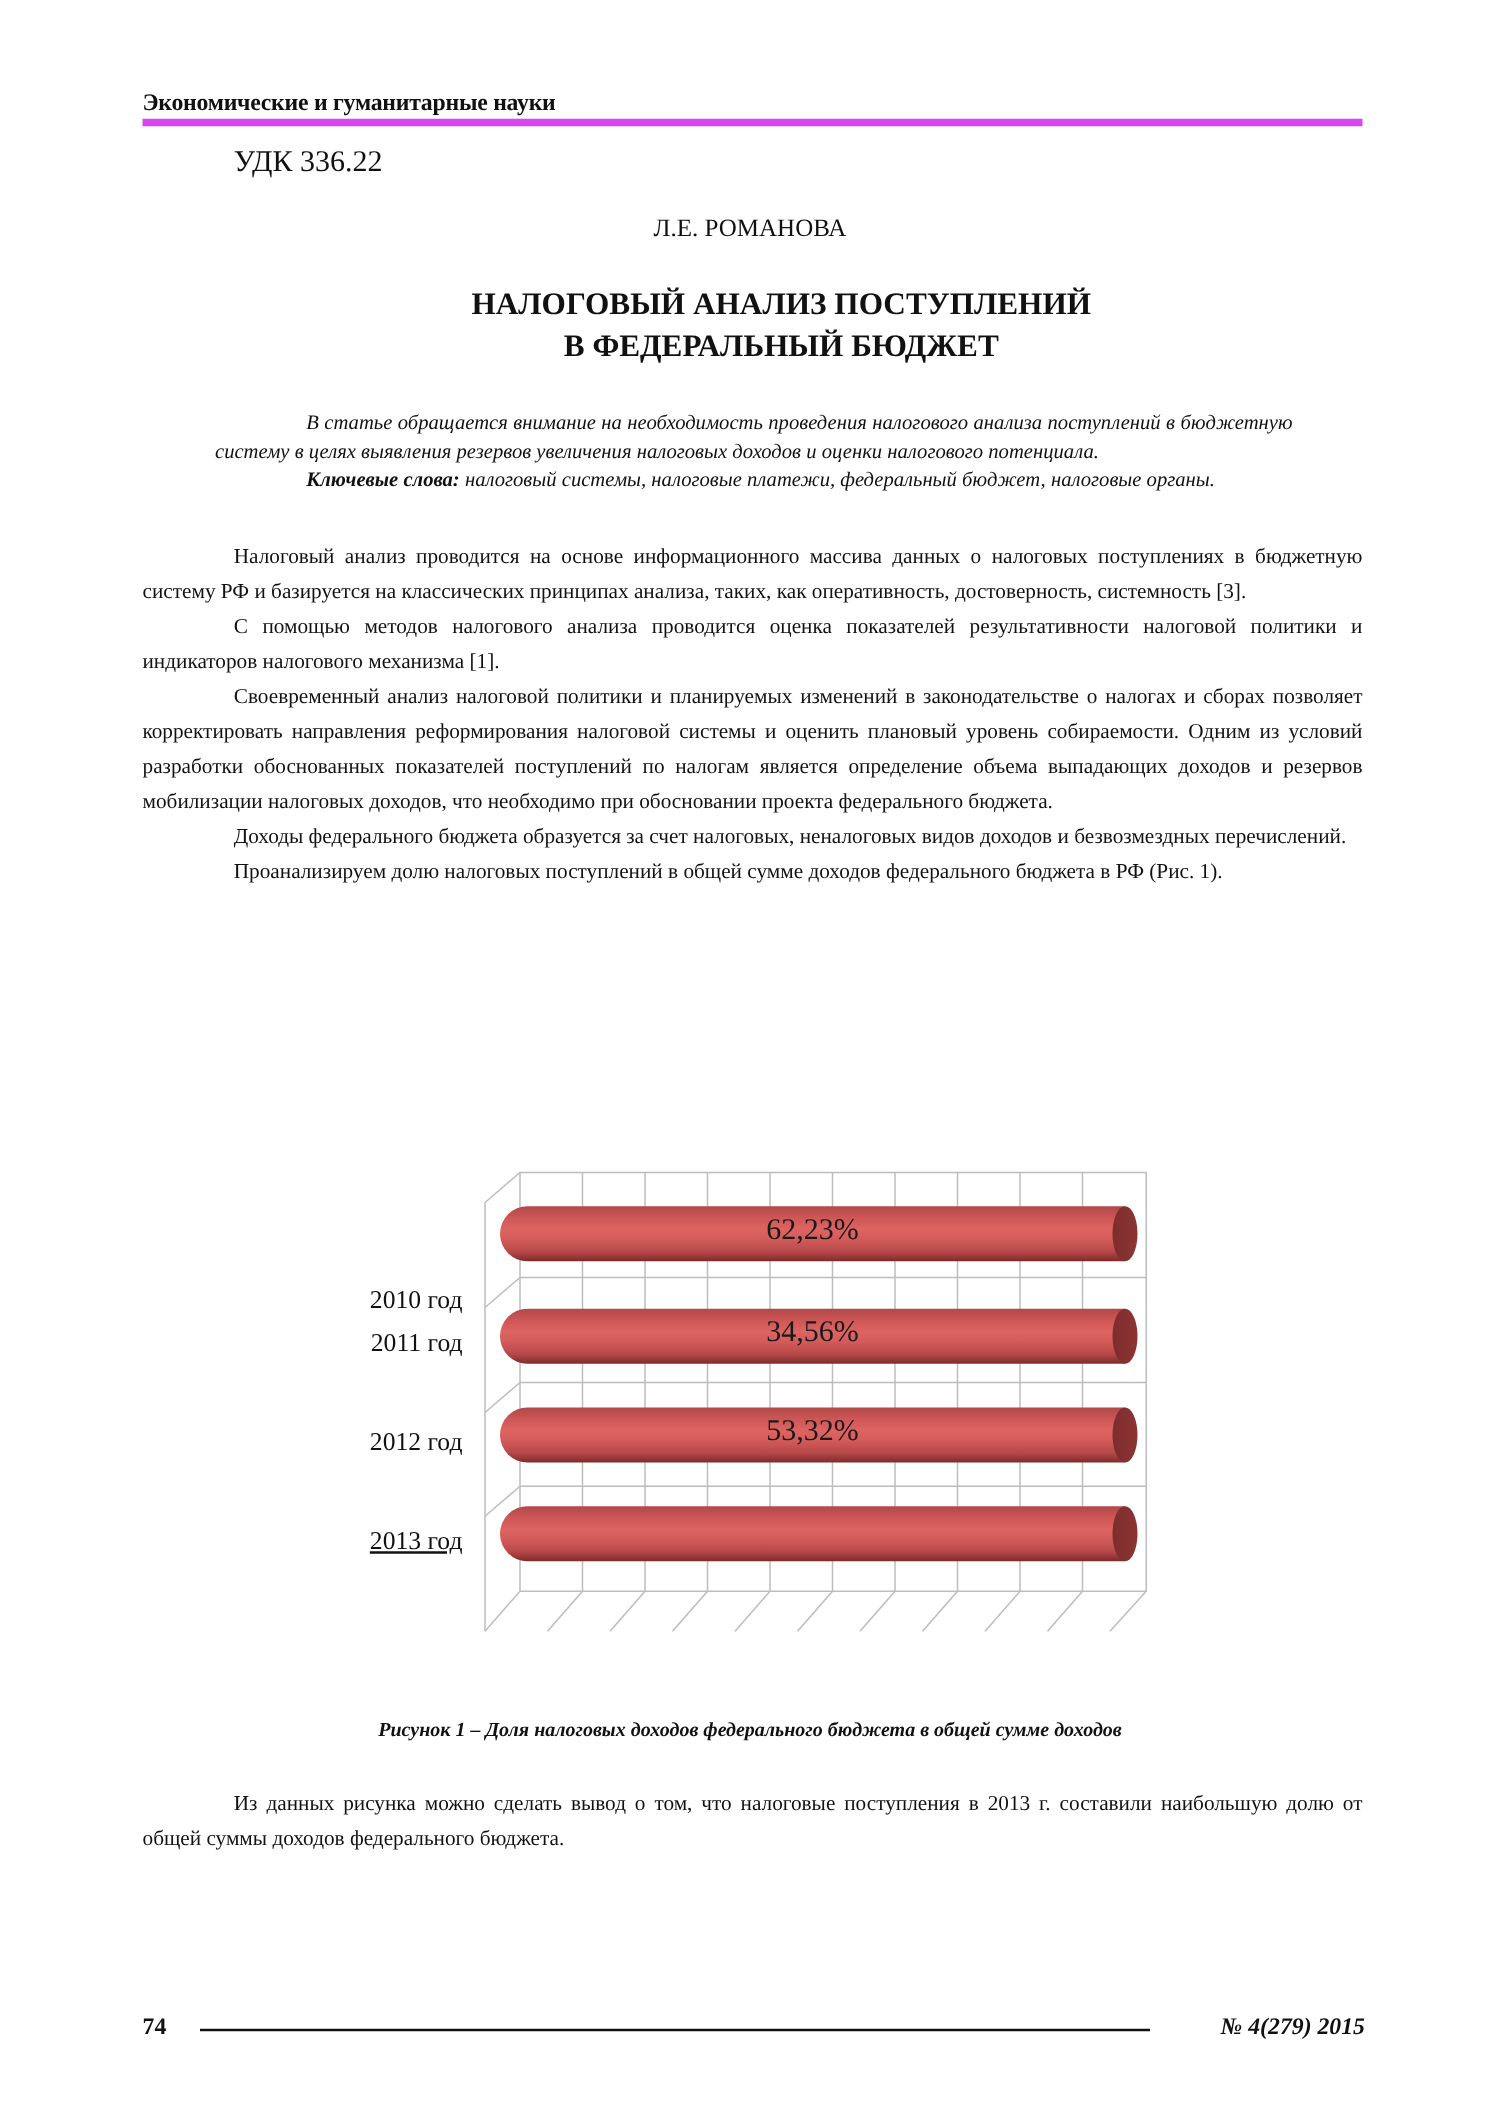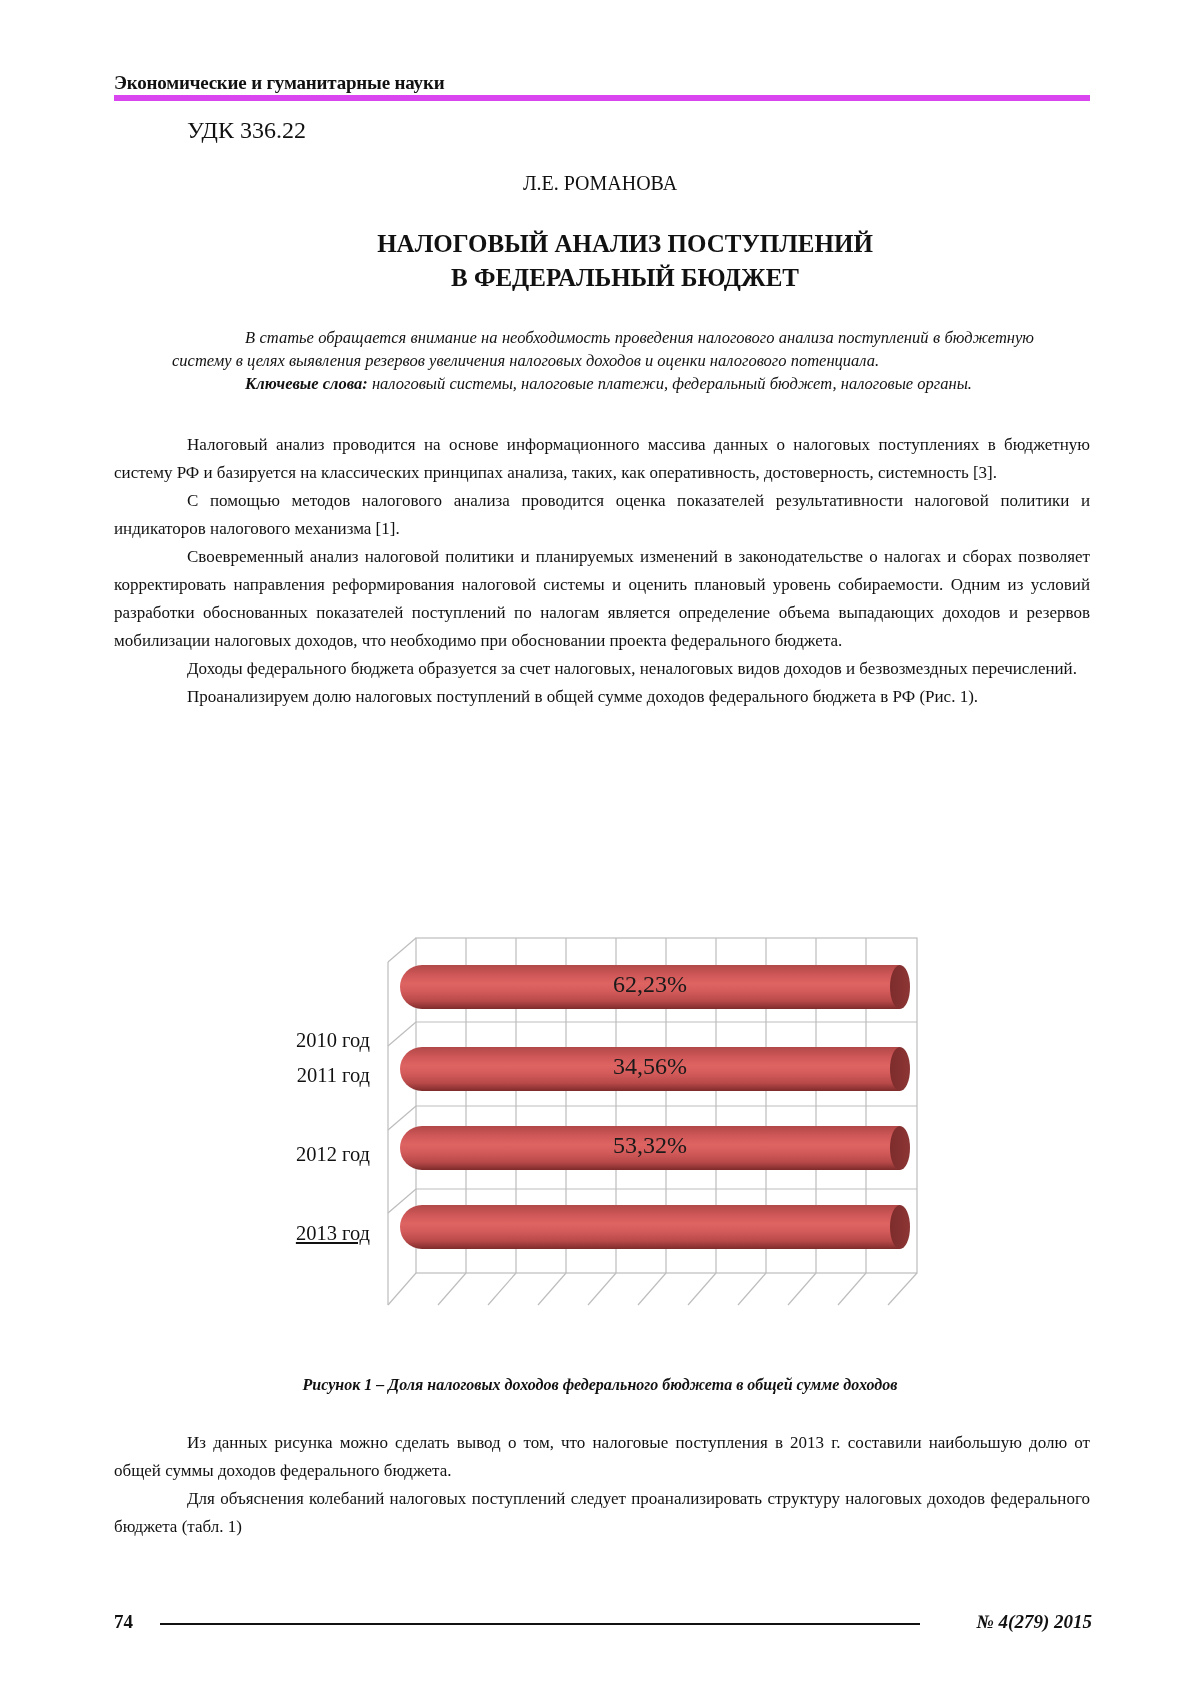--- a/index.html
+++ b/index.html
@@ -122,18 +122,17 @@
   <div class="bar-label" style="top: 292px; text-decoration: underline;">2013 год</div>
   <div class="bar" style="top: 275px;">
     <div class="bar-cap"></div>
   </div>
 </div>
 
 <div class="abs caption">Рисунок 1 – Доля налоговых доходов федерального бюджета в общей сумме доходов</div>
 
 <div class="abs body" style="top: 1429px;">
   <p>Из данных рисунка можно сделать вывод о том, что налоговые поступления в 2013 г. составили наибольшую долю от общей суммы доходов федерального бюджета.</p>
-  <p>Для объяснения колебаний налоговых поступлений следует проанализировать структуру налоговых доходов федерального бюджета (табл. 1)</p>
 </div>
 
 <div class="abs footer-num">74</div>
 <div class="abs footer-line"></div>
 <div class="abs footer-issue">№ 4(279) 2015</div>
 
 </body></html>

